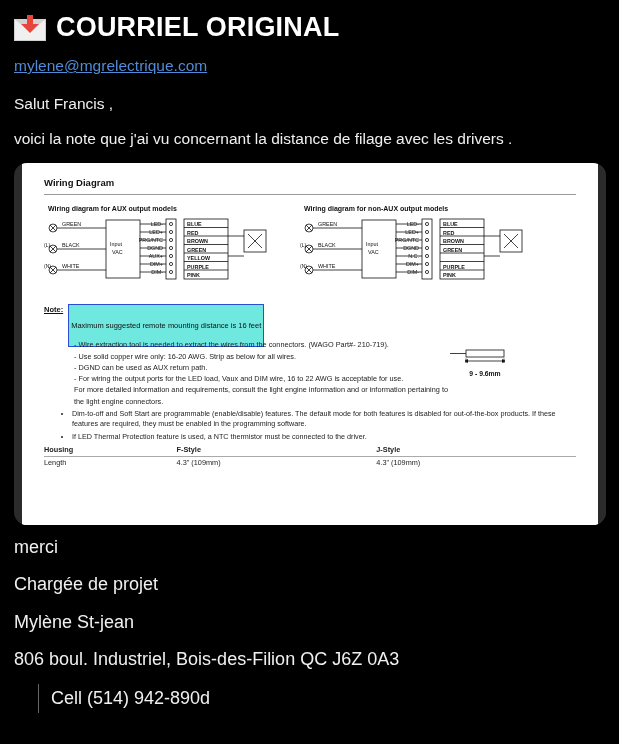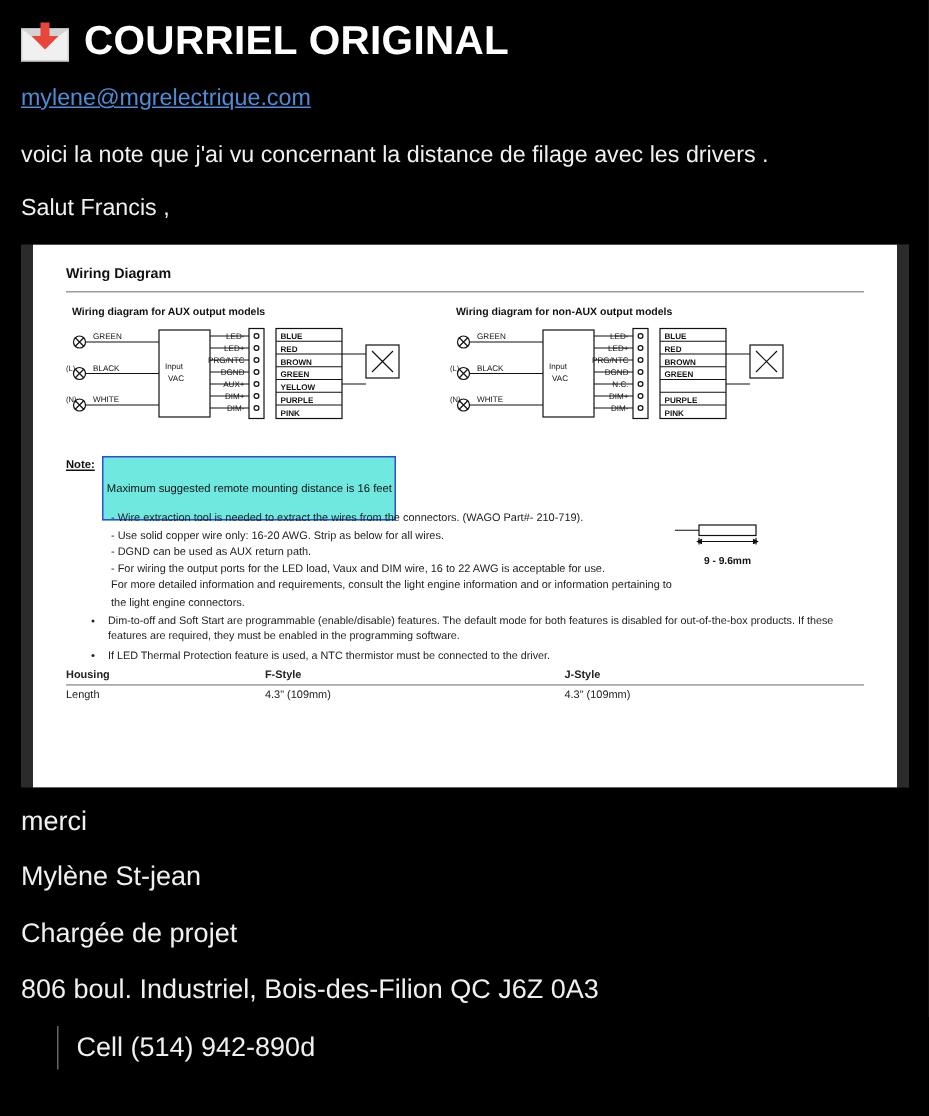--- a/index.html
+++ b/index.html
@@ -95,20 +95,21 @@
     max-width: 580px;
   }
   
   .doc-wrap {
     width: 592px;
     height: 362px;
     background: #2b2b2b;
     margin: 12px 0 8px 0;
     position: relative;
     overflow: hidden;
+    border-radius: 13px;
   }
   .doc-page {
     position: absolute;
     left: 8px;
     top: 0;
     width: 576px;
     height: 362px;
     background: #ffffff;
     color: #1a1a1a;
     overflow: hidden;
@@ -261,22 +262,22 @@
       <span class="arrow">
           <span class="stem"></span>
           <span class="head"></span>
         </span>
     </span>
     <span class="title">COURRIEL ORIGINAL</span>
   </div>
 
   <a class="email-link" href="#">mylene@mgrelectrique.com</a>
 
+  <div class="para">Salut Francis ,</div>
   <div class="para">voici la note que j'ai vu concernant la distance de filage avec les drivers .</div>
-  <div class="para">Salut Francis ,</div>
 
   <div class="doc-wrap">
     <div class="doc-page">
 
       <div class="sec-title">Wiring Diagram</div>
       <hr class="doc-hr">
 
       <div class="diagrams">
 
         <div class="diag-col">
@@ -435,20 +436,20 @@
           </tr>
         </tbody>
       </table>
 
       <div class="mech-fade"></div>
     </div>
     <div class="scroll-strip"></div>
   </div>
 
   <div class="sig">merci</div>
+  <div class="sig">Chargée de projet</div>
   <div class="sig">Mylène St-jean</div>
-  <div class="sig">Chargée de projet</div>
   <div class="sig">806 boul. Industriel, Bois-des-Filion QC J6Z 0A3</div>
   <div class="sig-indent">
     <div class="sig">Cell (514) 942-890d</div>
   </div>
 
 </div>
 
 </body></html>

